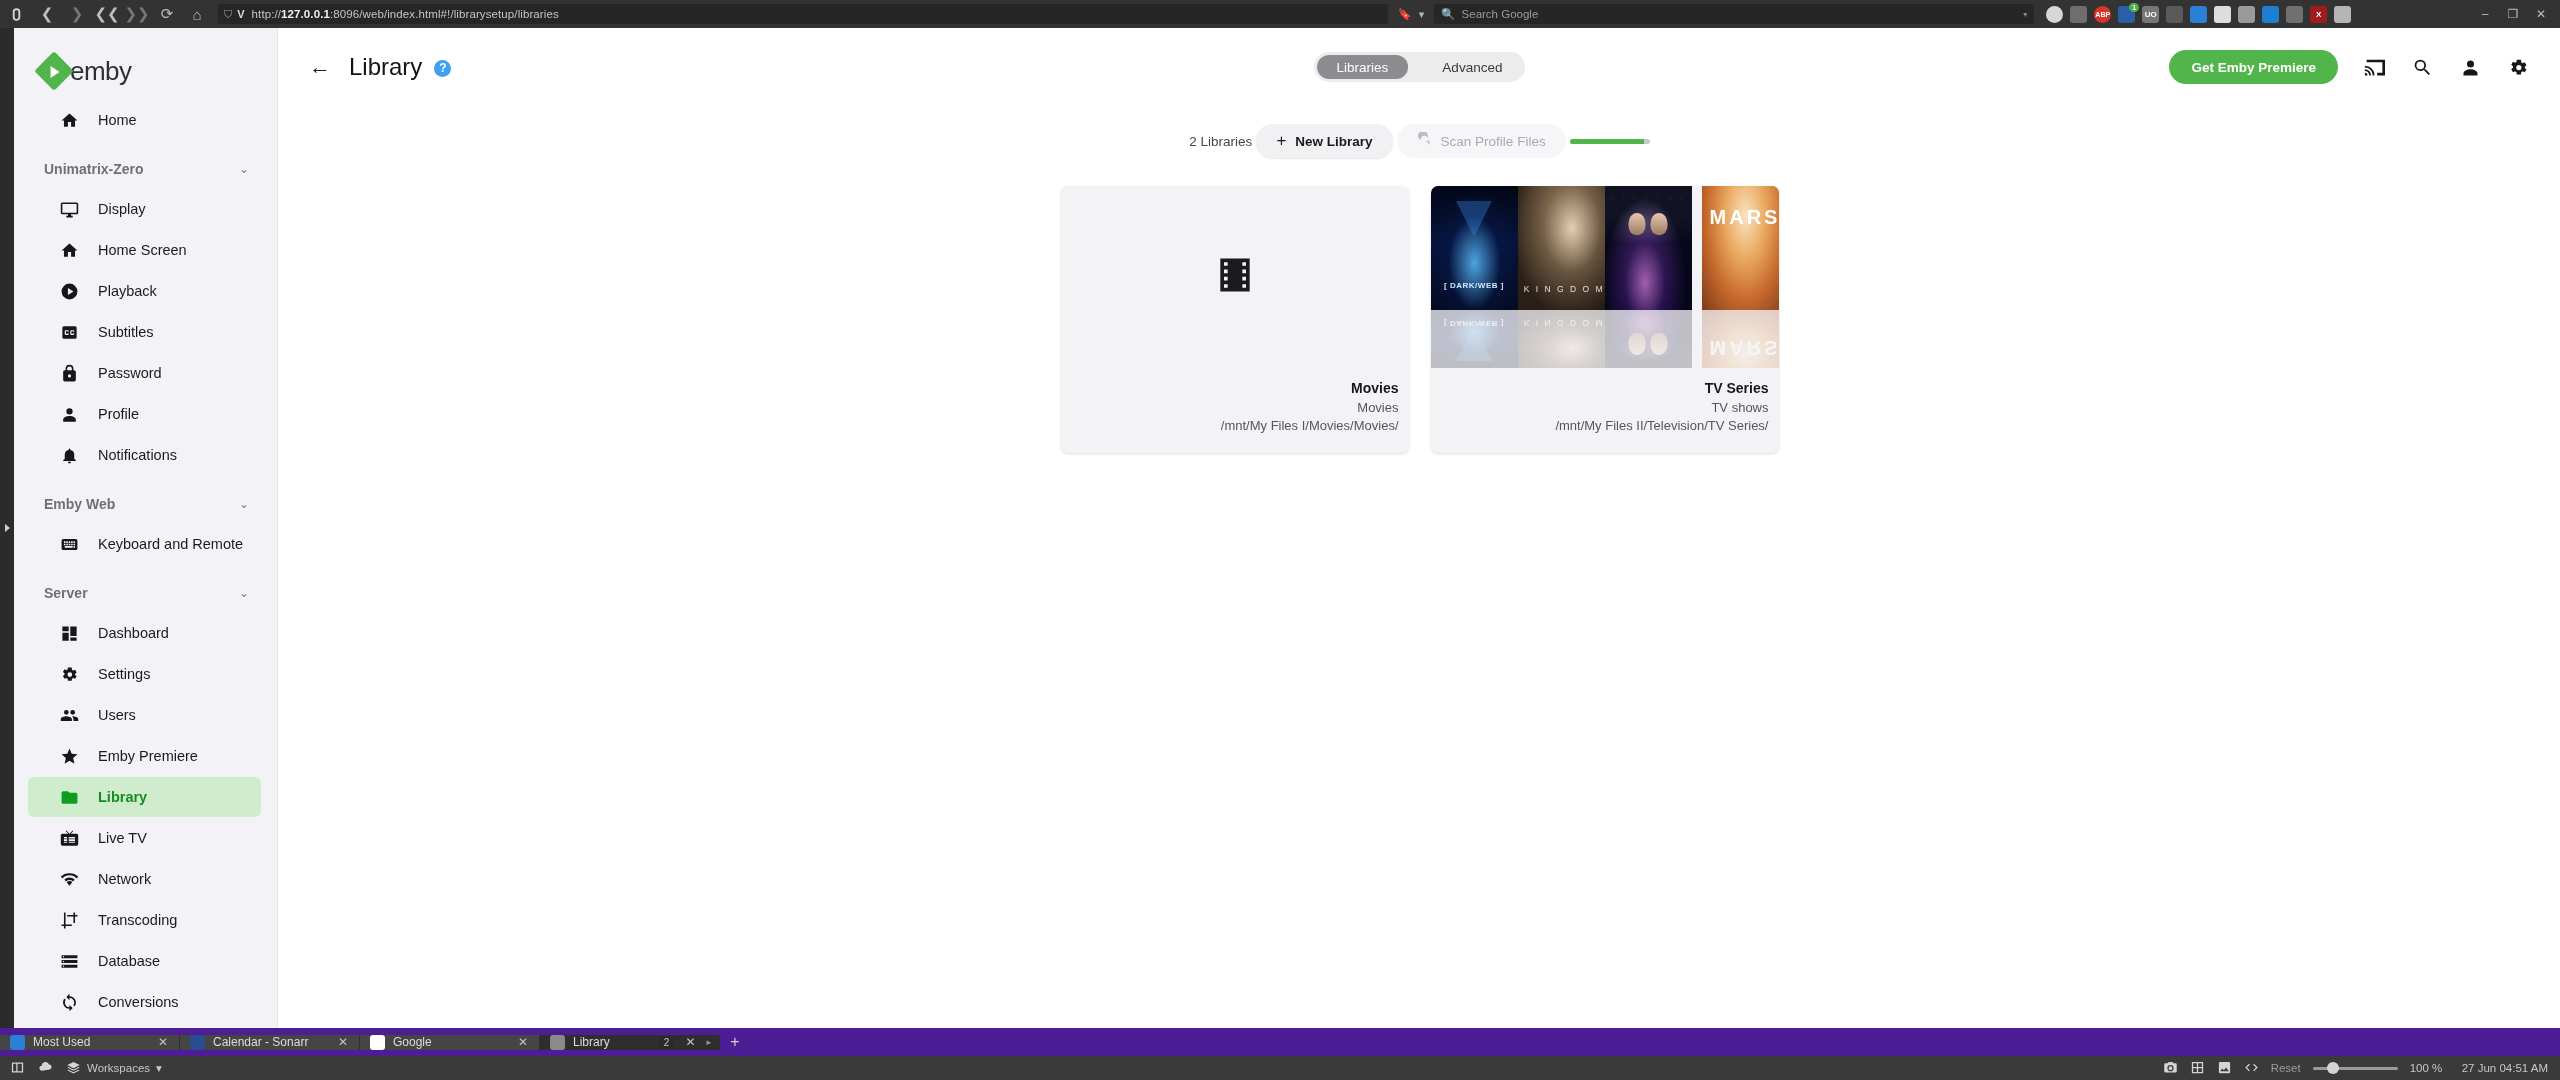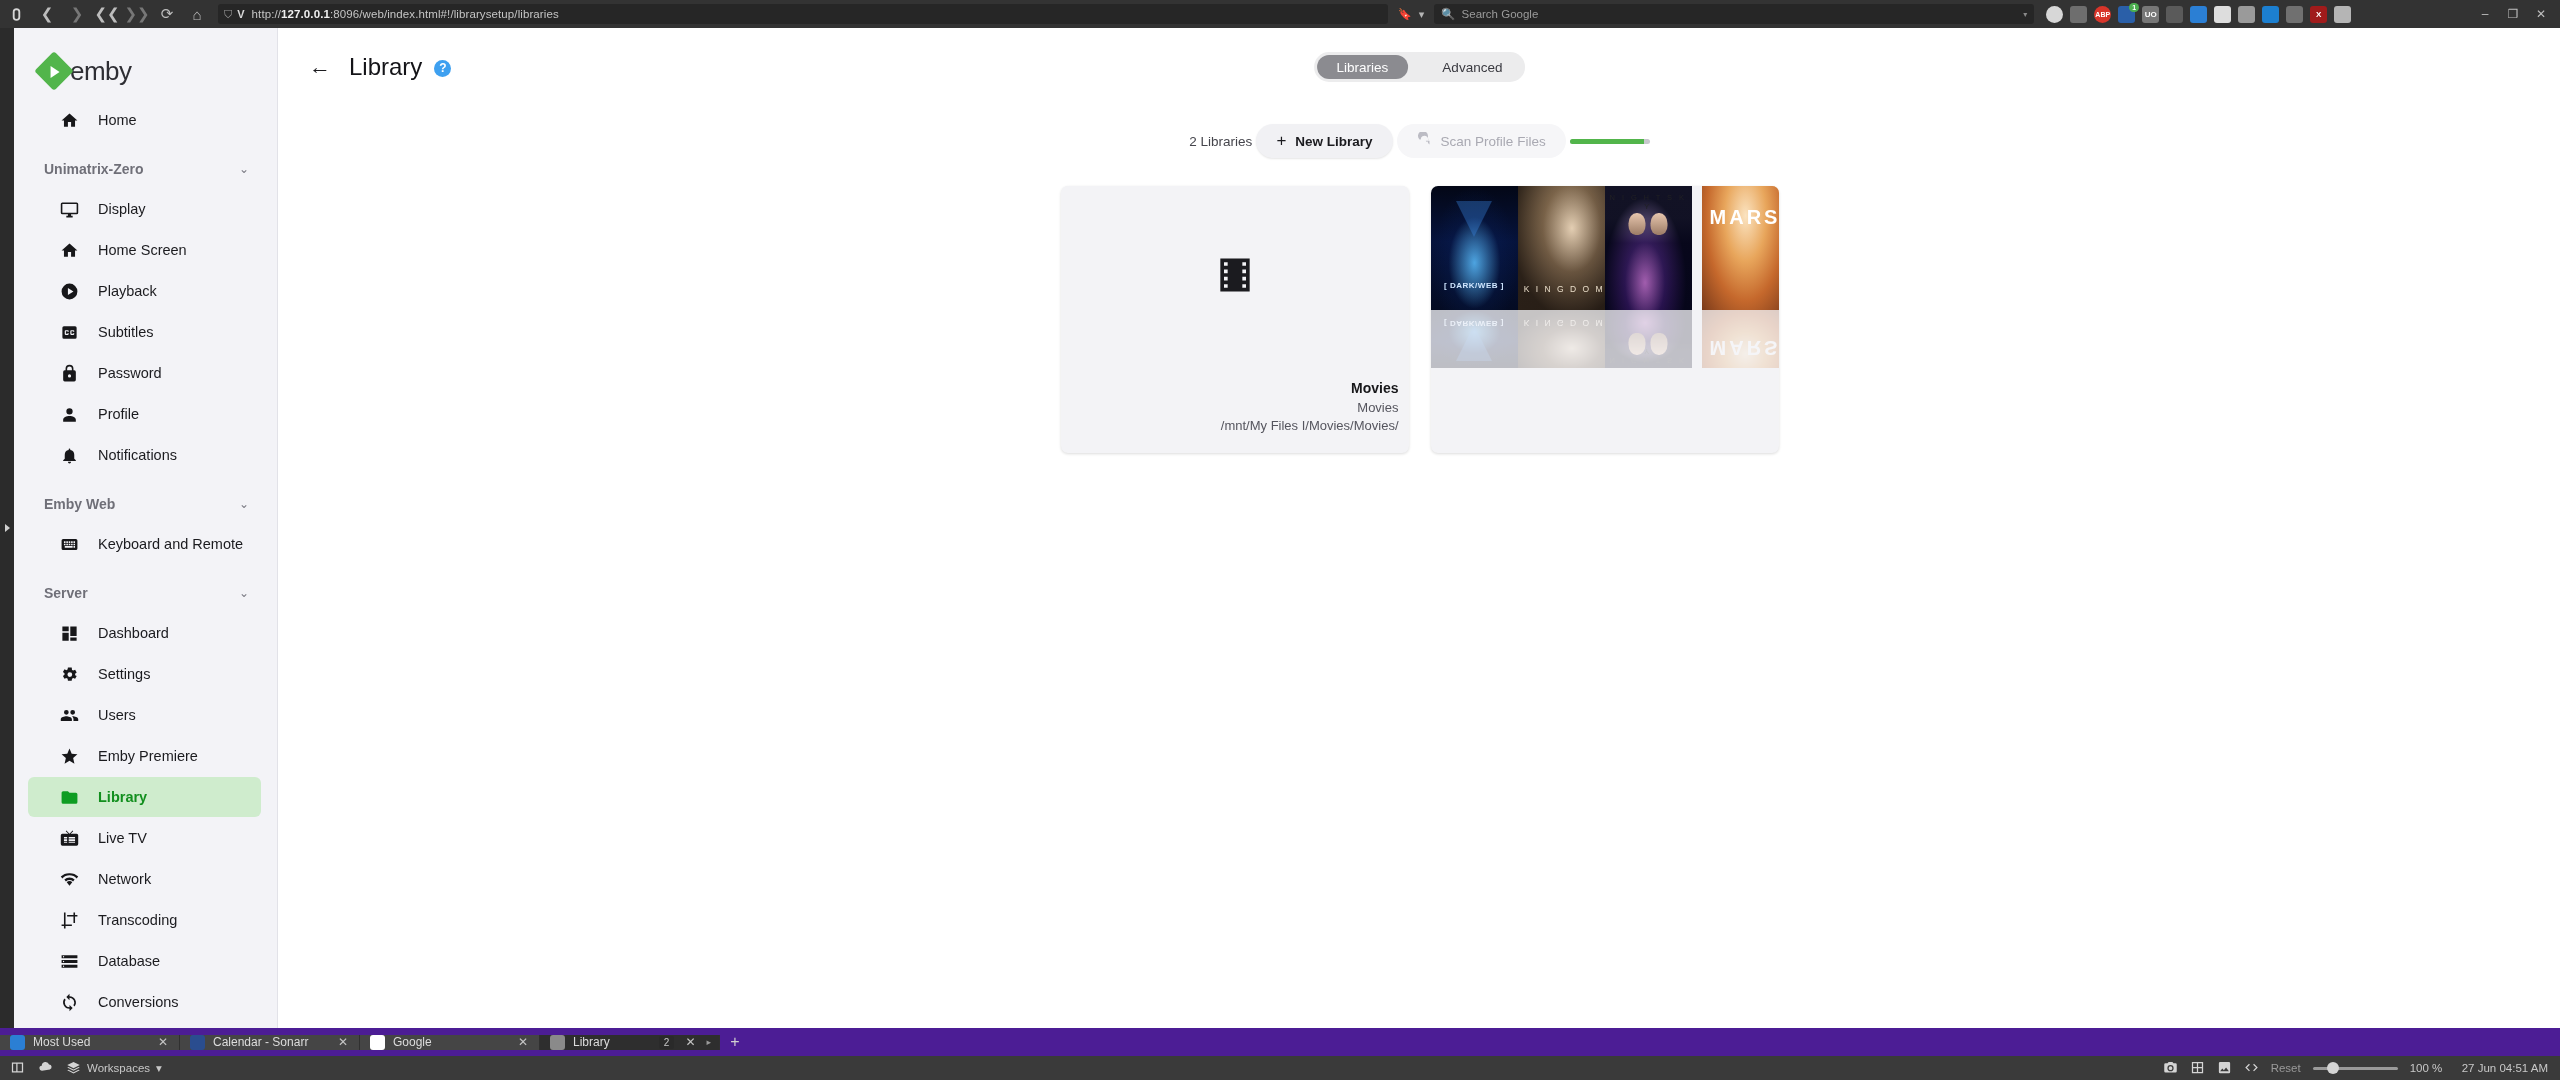--- a/index.html
+++ b/index.html
@@ -492,20 +492,43 @@
     <div id="app-header">
       <div id="back-arrow">←</div>
       <div id="page-title">Library</div>
       <div id="help-icon">?</div>
 
       <div id="seg-control">
         <div class="seg active">Libraries</div>
         <div class="seg">Advanced</div>
       </div>
 
+      <div id="header-right">
+        <div id="premiere-btn">Get Emby Premiere</div>
+        <div class="hicon">
+          <svg viewBox="0 0 24 24">
+              <path d="M21 3H3v3h18v12h-6v3h9V3h-3zM1 18v3h3a3 3 0 00-3-3zm0-4v2a5 5 0 015 5h2A7 7 0 001 14zm0-4v2a9 9 0 019 9h2A11 11 0 001 10z"></path>
+            </svg>
+        </div>
+        <div class="hicon">
+          <svg viewBox="0 0 24 24">
+              <path d="M15.5 14h-.79l-.28-.27A6.47 6.47 0 0016 9.5 6.5 6.5 0 109.5 16c1.61 0 3.09-.59 4.23-1.57l.27.28v.79l5 4.99L20.49 19zm-6 0A4.5 4.5 0 1114 9.5 4.5 4.5 0 019.5 14z"></path>
+            </svg>
+        </div>
+        <div class="hicon">
+          <svg viewBox="0 0 24 24">
+              <path d="M12 12a4 4 0 100-8 4 4 0 000 8zm0 2c-4 0-8 2-8 4.5V21h16v-2.5C20 16 16 14 12 14z"></path>
+            </svg>
+        </div>
+        <div class="hicon">
+          <svg viewBox="0 0 24 24">
+              <path d="M19.1 12.9a7.5 7.5 0 000-1.8l2-1.6-2-3.4-2.4 1a7.6 7.6 0 00-1.5-.9L14.8 3H10l-.4 2.6c-.5.2-1 .5-1.5.9l-2.4-1-2 3.4 2 1.6a7.5 7.5 0 000 1.8l-2 1.6 2 3.4 2.4-1c.5.4 1 .7 1.5.9l.4 2.8h4.8l.4-2.8c.5-.2 1-.5 1.5-.9l2.4 1 2-3.4zM12.4 15a3 3 0 110-6 3 3 0 010 6z"></path>
+            </svg>
+        </div>
+      </div>
     </div>
 
     <div id="lib-toolbar">
       <div id="lib-count">2 Libraries</div>
       <div class="pill-btn">
         <span class="plus">+</span>
         <span>New Library</span>
       </div>
       <div class="pill-btn disabled">
         <span class="refresh">
@@ -589,20 +612,25 @@
                   </div>
                 </div>
                 <div class="refl">
                   <div class="art-mars">
                     <div class="lbl">MARS</div>
                   </div>
                 </div>
               </div>
             </div>
           </div>
+          <div class="card-meta">
+            <div class="card-title">TV Series</div>
+            <div class="card-sub">TV shows</div>
+            <div class="card-path">/mnt/My Files II/Television/TV Series/</div>
+          </div>
         </div>
       </div>
   </div>
 </div>
 
 <div id="tabbar">
     <div class="tab">
       <span class="fav" style="background:#2b7fd4"></span>
       <span class="tname">Most Used</span>
       <span class="tclose">✕</span>

